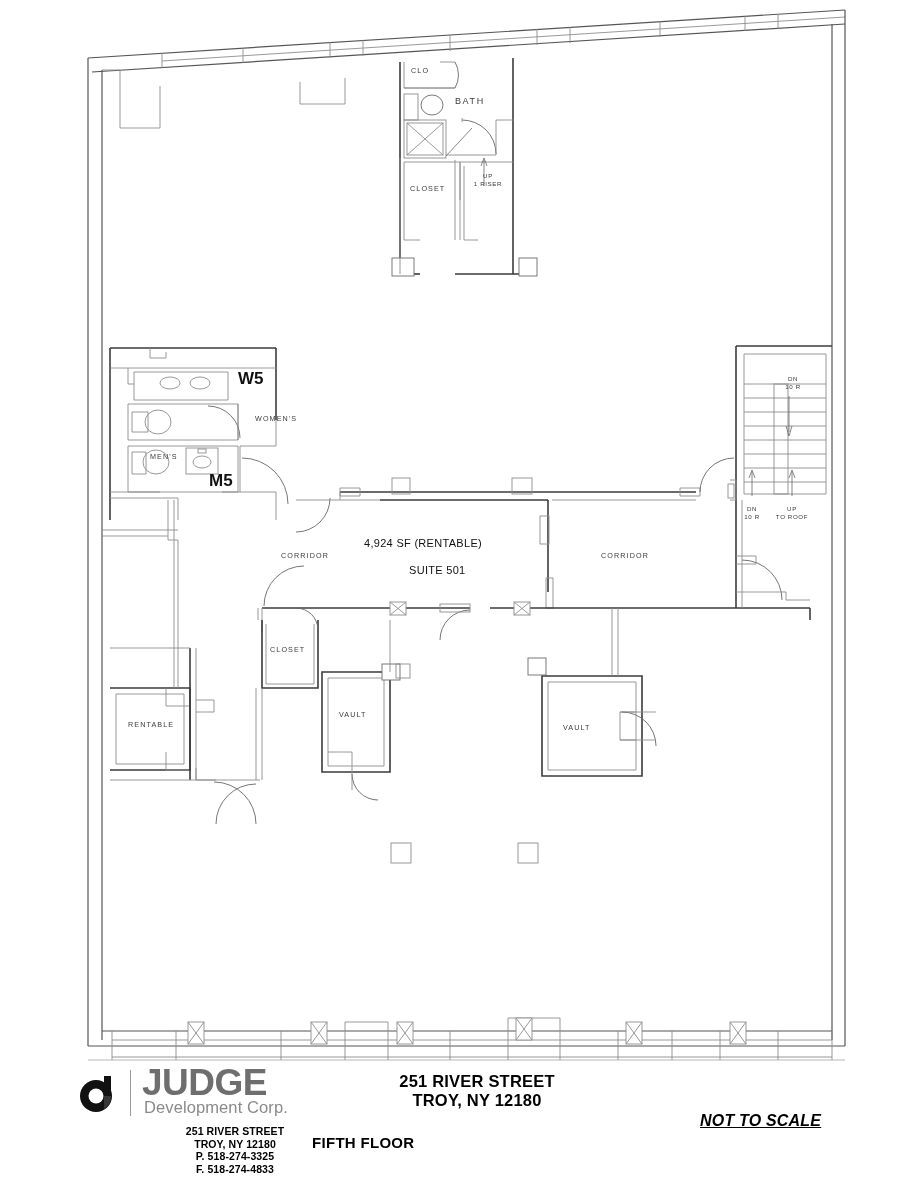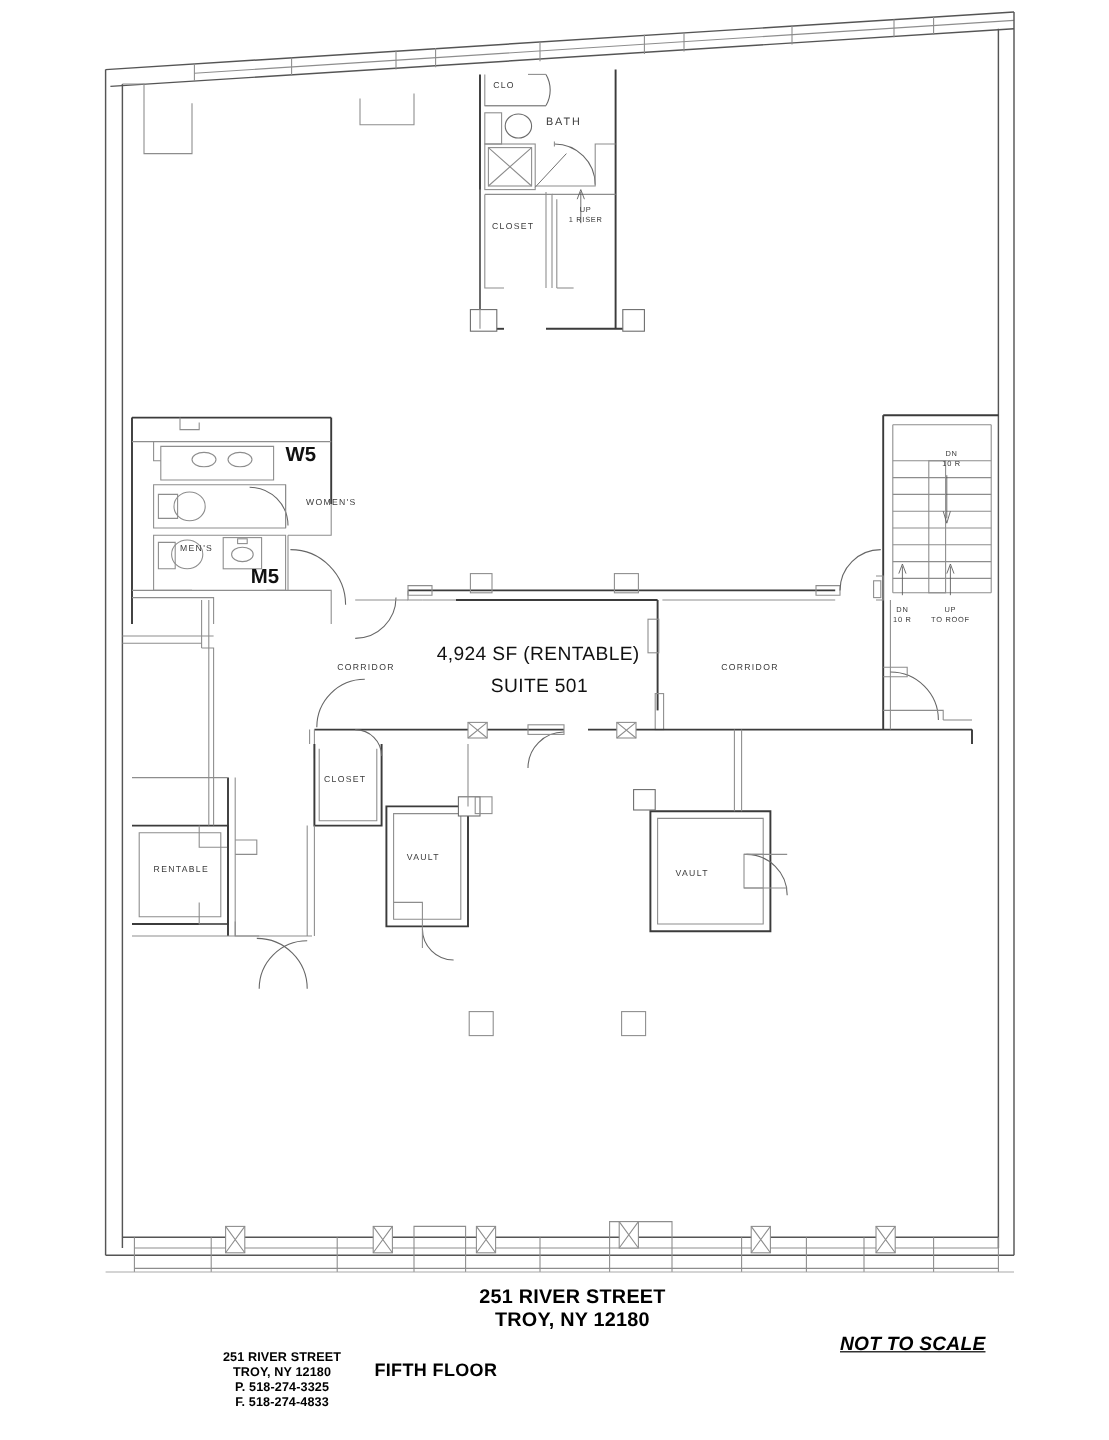--- a/index.html
+++ b/index.html
@@ -136,21 +136,21 @@
     letter-spacing: 0.6px;
     text-align: center;
     line-height: 7.6px;
   }
   .lbl-big {
     font-size: 17px;
     font-weight: bold;
     color: #111;
   }
   .lbl-suite {
-    font-size: 16px;
+    font-size: 11px;
     color: #111;
     letter-spacing: 0.3px;
   }
 </style>
 </head>
 <body>
 
 <div id="sheet">
 
   <svg id="plan-svg" viewBox="0 0 924 1200">
@@ -456,20 +456,32 @@
 
   <div class="plan-label lbl-tiny-c" style="left:768px; top:505px; width:48px; white-space:pre-line;">UP
 TO ROOF</div>
 
   <div class="plan-label lbl-tiny-c" style="left:778px; top:375px; width:30px; white-space:pre-line;">DN
 10 R</div>
 
   <div class="plan-label lbl-suite" style="left:364px; top:537px;">4,924 SF (RENTABLE)</div>
   <div class="plan-label lbl-suite" style="left:409px; top:564px;">SUITE 501</div>
 
+  <div class="footer-block" id="logo-area">
+    <svg id="logo-mark" viewBox="0 0 42 42">
+      <circle cx="18" cy="24" r="16" fill="#111111"></circle>
+      <circle cx="18" cy="24" r="7.5" fill="#ffffff"></circle>
+      <path d="M26 4 L33 4 L33 26 A 13 13 0 0 1 26 37 Z" fill="#111111"></path>
+      <path d="M26 4 L33 4 L33 26 A 13 13 0 0 1 26 37 Z" fill="#3d3d3d" opacity="0.85"></path>
+      <rect x="26" y="4" width="7" height="20" fill="#111111"></rect>
+    </svg>
+    <div id="logo-divider"></div>
+    <div id="logo-judge">JUDGE</div>
+    <div id="logo-devcorp">Development Corp.</div>
+  </div>
 
   <div class="footer-block" id="left-address">
     <div>251 RIVER STREET</div>
     <div>TROY, NY 12180</div>
     <div>P.  518-274-3325</div>
     <div>F.  518-274-4833</div>
   </div>
 
   <div class="footer-block" id="center-address">
     <div>251 RIVER STREET</div>

